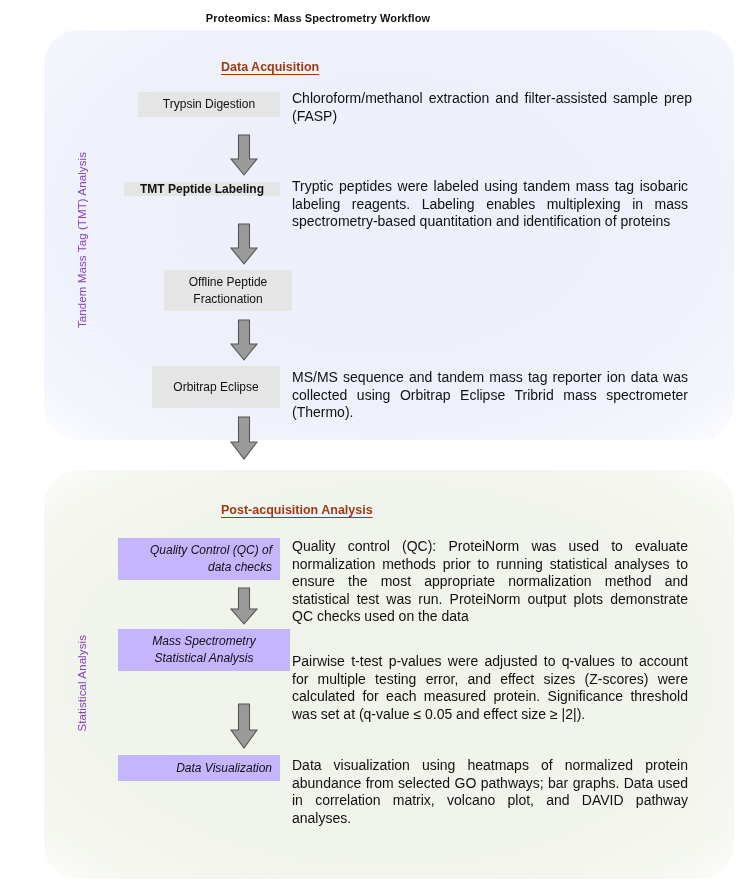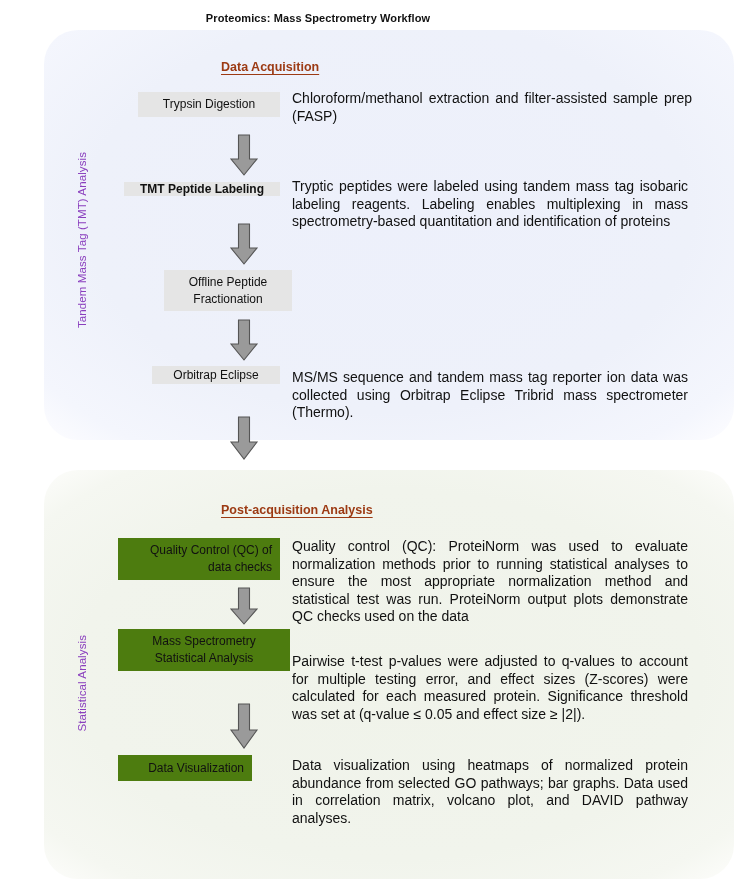--- a/index.html
+++ b/index.html
@@ -83,35 +83,35 @@
     position: absolute;
     font-size: 12px;
     line-height: 17px;
     color: #111111;
     padding: 4px 8px;
     box-sizing: border-box;
     display: flex;
     align-items: center;
   }
   .step-box.blue { background: #e5e5e5; }
-  .step-box.green { background: #4d7c0f; }
+  .step-box.green { background: #c4b5fd; font-style: italic; }
   .step-box .step-text { width: 100%; }
   .align-center .step-text { text-align: center; }
   .align-right  .step-text { text-align: right; }
 
   
   #step-trypsin      { left: 138px; top: 92px;  width: 142px; height: 25px; }
   #step-tmt-labeling { left: 124px; top: 182px; width: 156px; height: 14px; font-weight: bold; }
   #step-offline      { left: 152px; top: 270px; width: 128px; height: 41px; margin-left: 12px; }
-  #step-orbitrap     { left: 152px; top: 366px; width: 128px; height: 18px; align-items: center; }
+  #step-orbitrap     { left: 152px; top: 366px; width: 128px; height: 42px; align-items: center; }
 
   
   #step-qc          { left: 118px; top: 538px; width: 162px; height: 42px; }
   #step-ms-stat     { left: 118px; top: 629px; width: 172px; height: 42px; }
-  #step-dataviz     { left: 118px; top: 755px; width: 134px; height: 26px; }
+  #step-dataviz     { left: 118px; top: 755px; width: 162px; height: 26px; }
 
   
   .arrow {
     position: absolute;
     width: 30px;
   }
   .arrow svg { display: block; width: 100%; height: 100%; }
 
   #arrow-1 { left: 229px; top: 134px; height: 42px; }
   #arrow-2 { left: 229px; top: 223px; height: 42px; }

